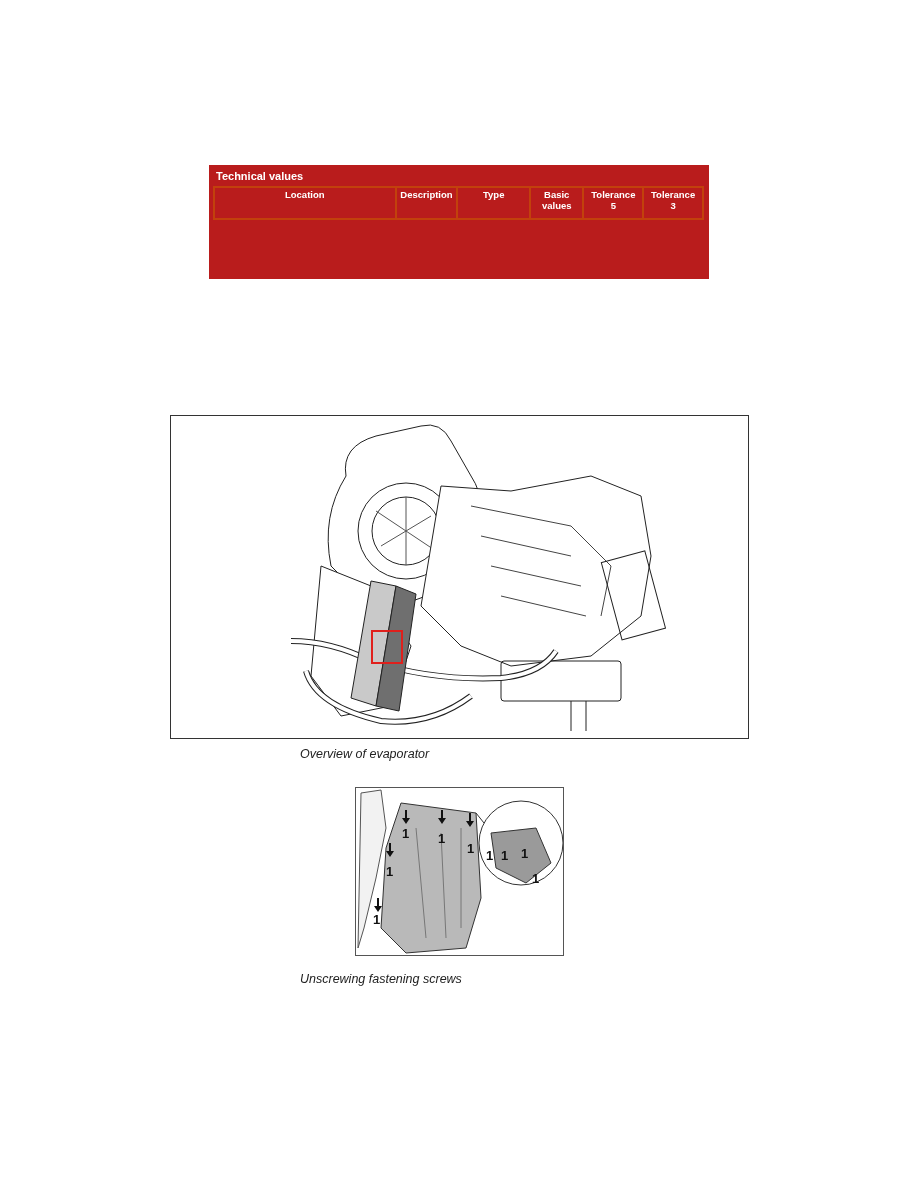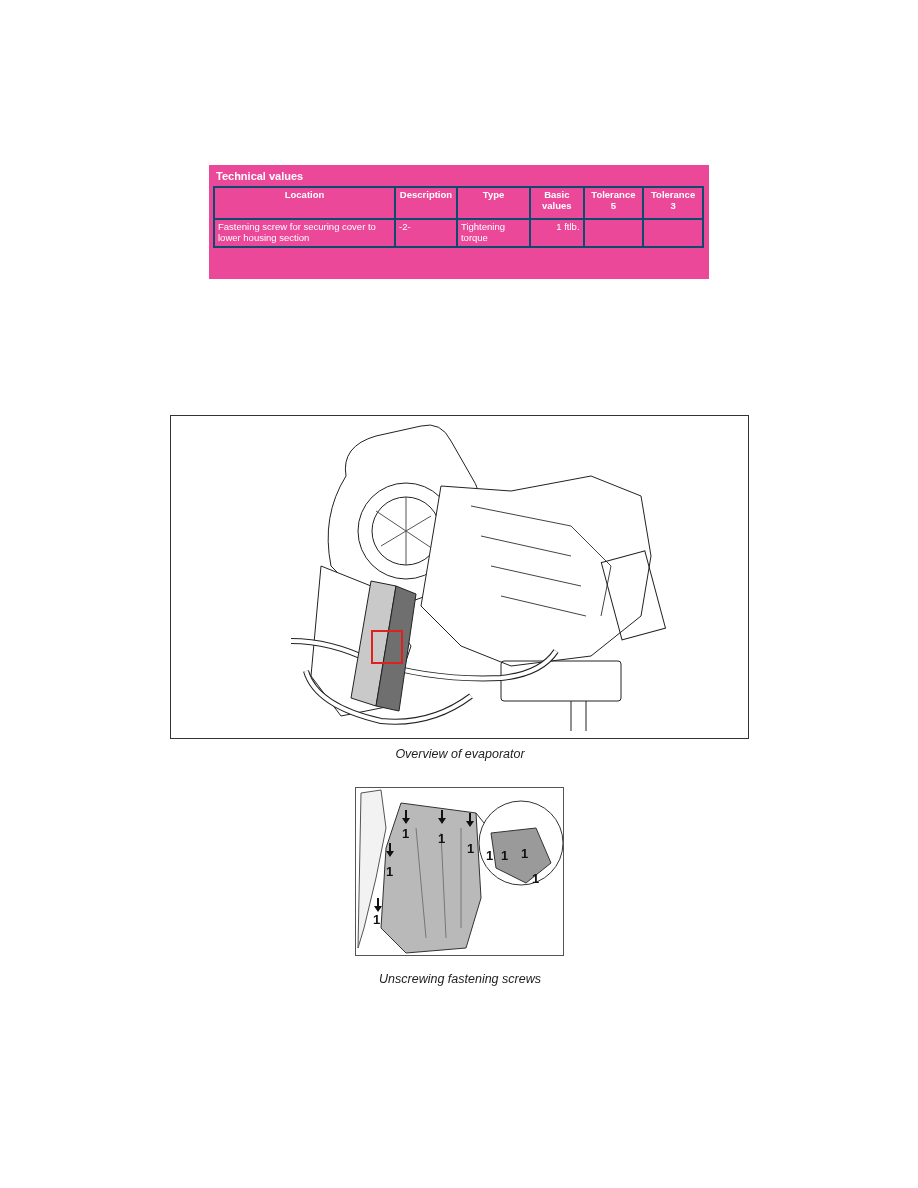--- a/index.html
+++ b/index.html
@@ -1,32 +1,32 @@
 <!DOCTYPE html>
 <html><head>
   <meta charset="utf-8">
   <style>
     html, body { margin: 0; padding: 0; background: #ffffff; }
     body { width: 918px; height: 1188px; position: relative; font-family: "Liberation Sans", sans-serif; }
 
     .tech-table-wrap {
       position: absolute; left: 209px; top: 165px; width: 500px; height: 114px;
-      background: #ec4899; box-sizing: border-box; padding: 2px 3px 3px 4px;
+      background: #b91c1c; box-sizing: border-box; padding: 2px 3px 3px 4px;
     }
     .tech-title { color: #fff; font-weight: bold; font-size: 11px; height: 19px; line-height: 18px; padding-left: 3px; }
     table.tech { border-collapse: collapse; width: 491px; color: #fff; font-size: 9.5px; }
-    table.tech th, table.tech td { border: 2px solid #0c4a6e; padding: 1px 3px; vertical-align: top; line-height: 11px; }
+    table.tech th, table.tech td { border: 2px solid #c2410c; padding: 1px 3px; vertical-align: top; line-height: 11px; }
     table.tech th { font-weight: bold; text-align: center; height: 28px; }
     table.tech td { height: 24px; }
     table.tech td.num { text-align: right; }
 
     .figure { position: absolute; background: #fff; border: 1px solid #333; box-sizing: border-box; overflow: hidden; }
     .fig1 { left: 170px; top: 415px; width: 579px; height: 324px; }
     .fig2 { left: 355px; top: 787px; width: 209px; height: 169px; border-color: #555; }
-    .caption { position: absolute; font-style: italic; font-size: 12.5px; color: #222; text-align: center; }
+    .caption { position: absolute; font-style: italic; font-size: 12.5px; color: #222; text-align: left; }
     .cap1 { left: 300px; top: 747px; width: 320px; }
     .cap2 { left: 300px; top: 972px; width: 320px; }
     svg { display: block; }
   </style>
 </head>
 <body>
 
 <div class="tech-table-wrap">
   <div class="tech-title">Technical values</div>
   <table class="tech">
@@ -34,28 +34,20 @@
       <tr>
         <th style="width:178px">Location</th>
         <th style="width:54px">Description</th>
         <th style="width:66px">Type</th>
         <th style="width:46px">Basic values</th>
         <th style="width:52px">Tolerance 5</th>
         <th style="width:52px">Tolerance 3</th>
       </tr>
     </thead>
     <tbody>
-      <tr>
-        <td>Fastening screw for securing cover to lower housing section</td>
-        <td>-2-</td>
-        <td>Tightening torque</td>
-        <td class="num">1 ftlb.</td>
-        <td></td>
-        <td></td>
-      </tr>
     </tbody>
   </table>
 </div>
 
 <div class="figure fig1">
   <svg width="579" height="324" viewBox="0 0 579 324">
     <g fill="none" stroke="#222" stroke-width="1">
 
       <path d="M175 60 Q170 30 205 20 L250 10 Q270 5 280 25 L300 60 Q320 90 300 130 L270 170 Q230 200 190 180 L160 150 Q150 100 175 60 Z" fill="#fff"></path>
       <circle cx="235" cy="115" r="48"></circle>

